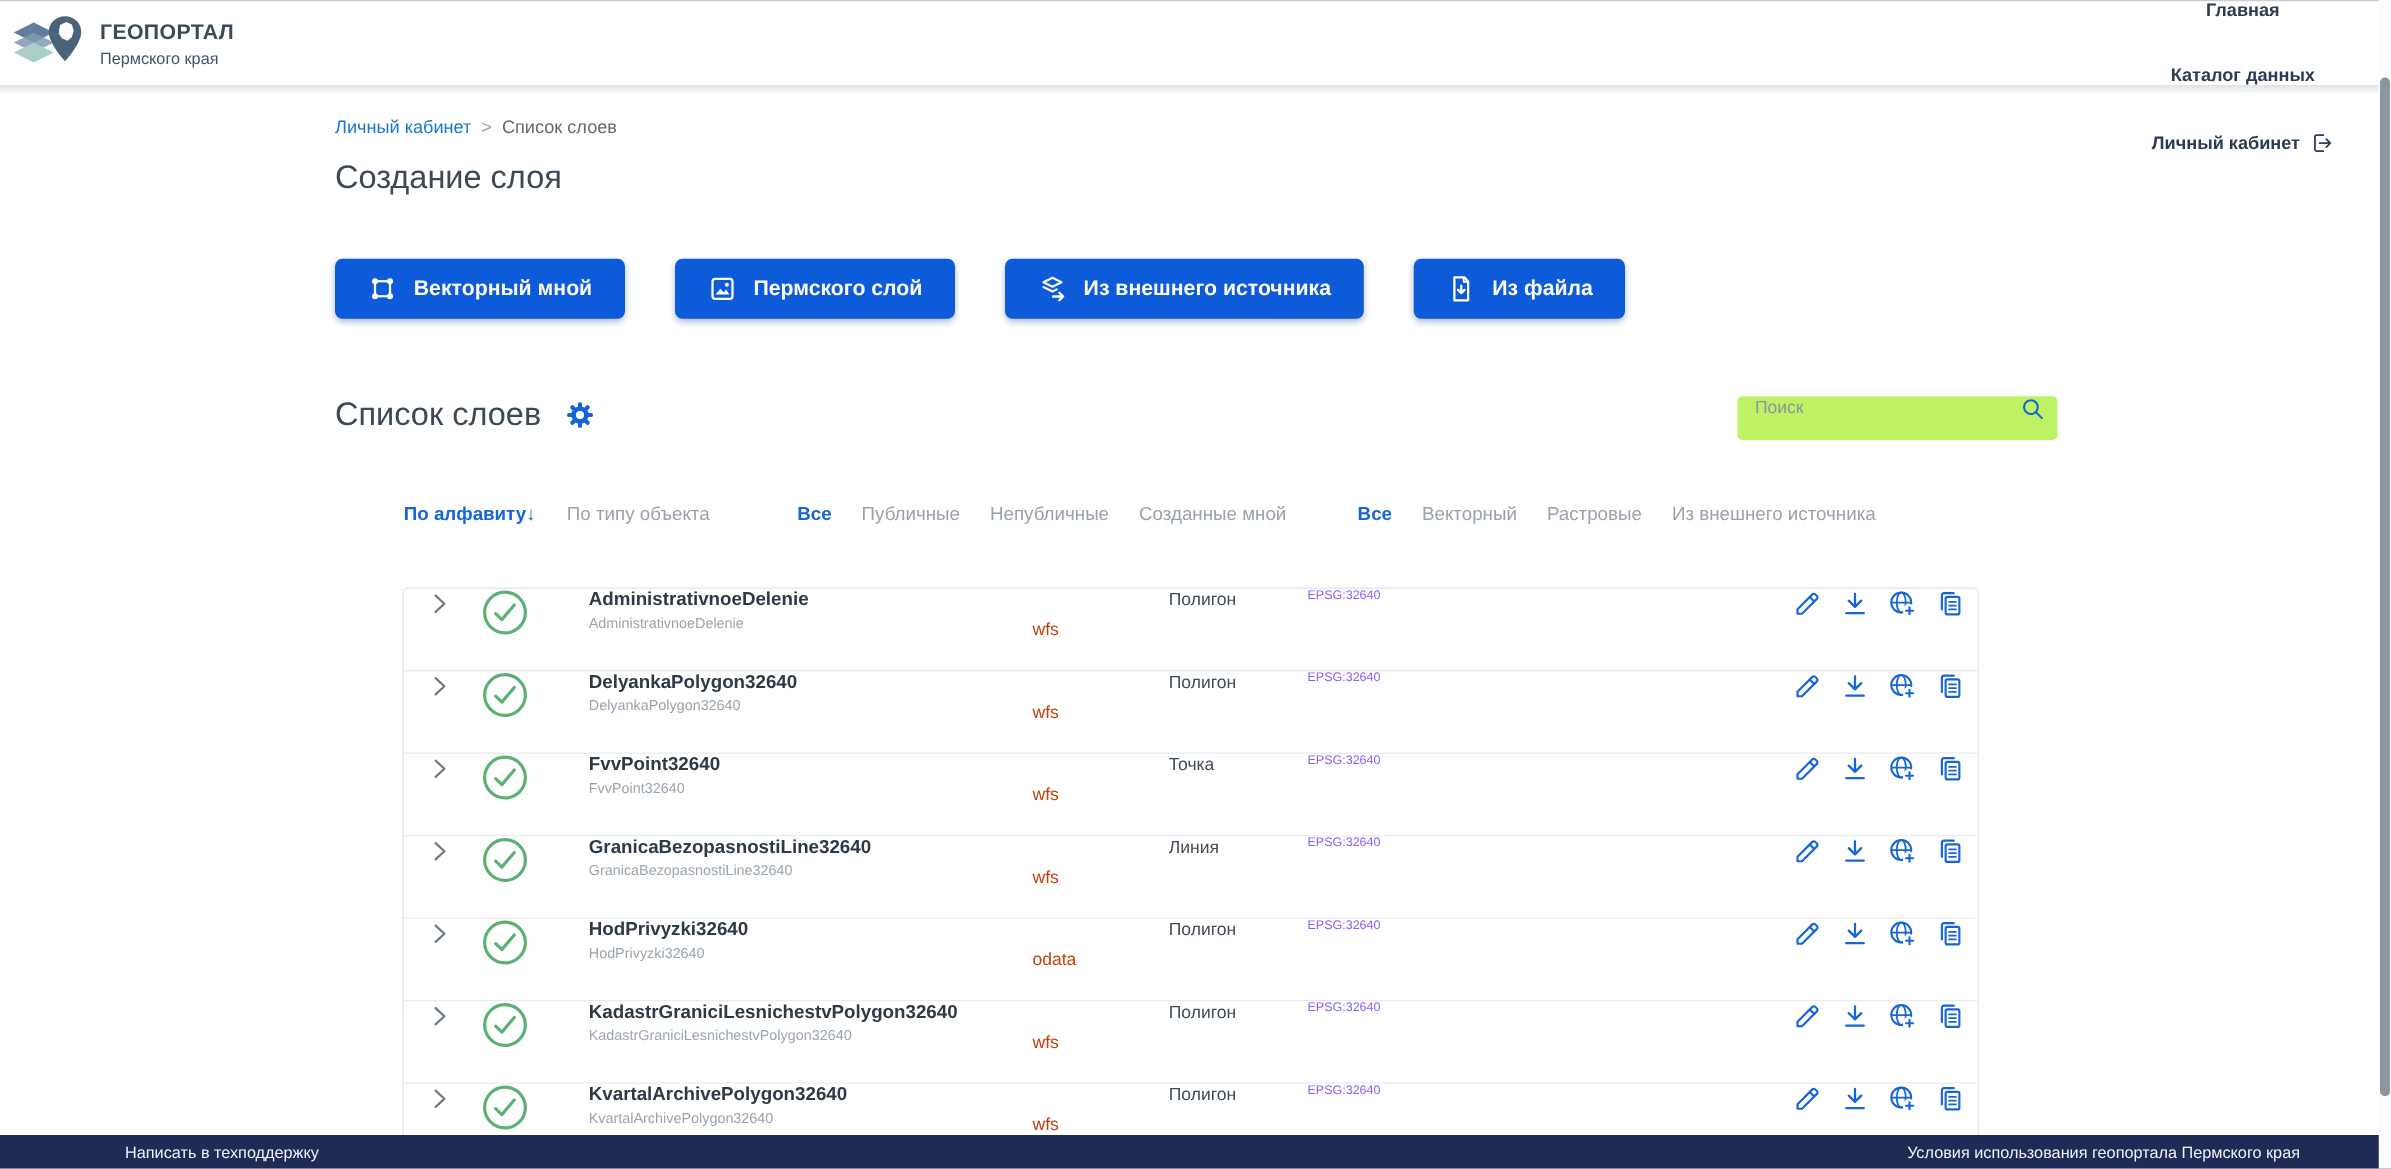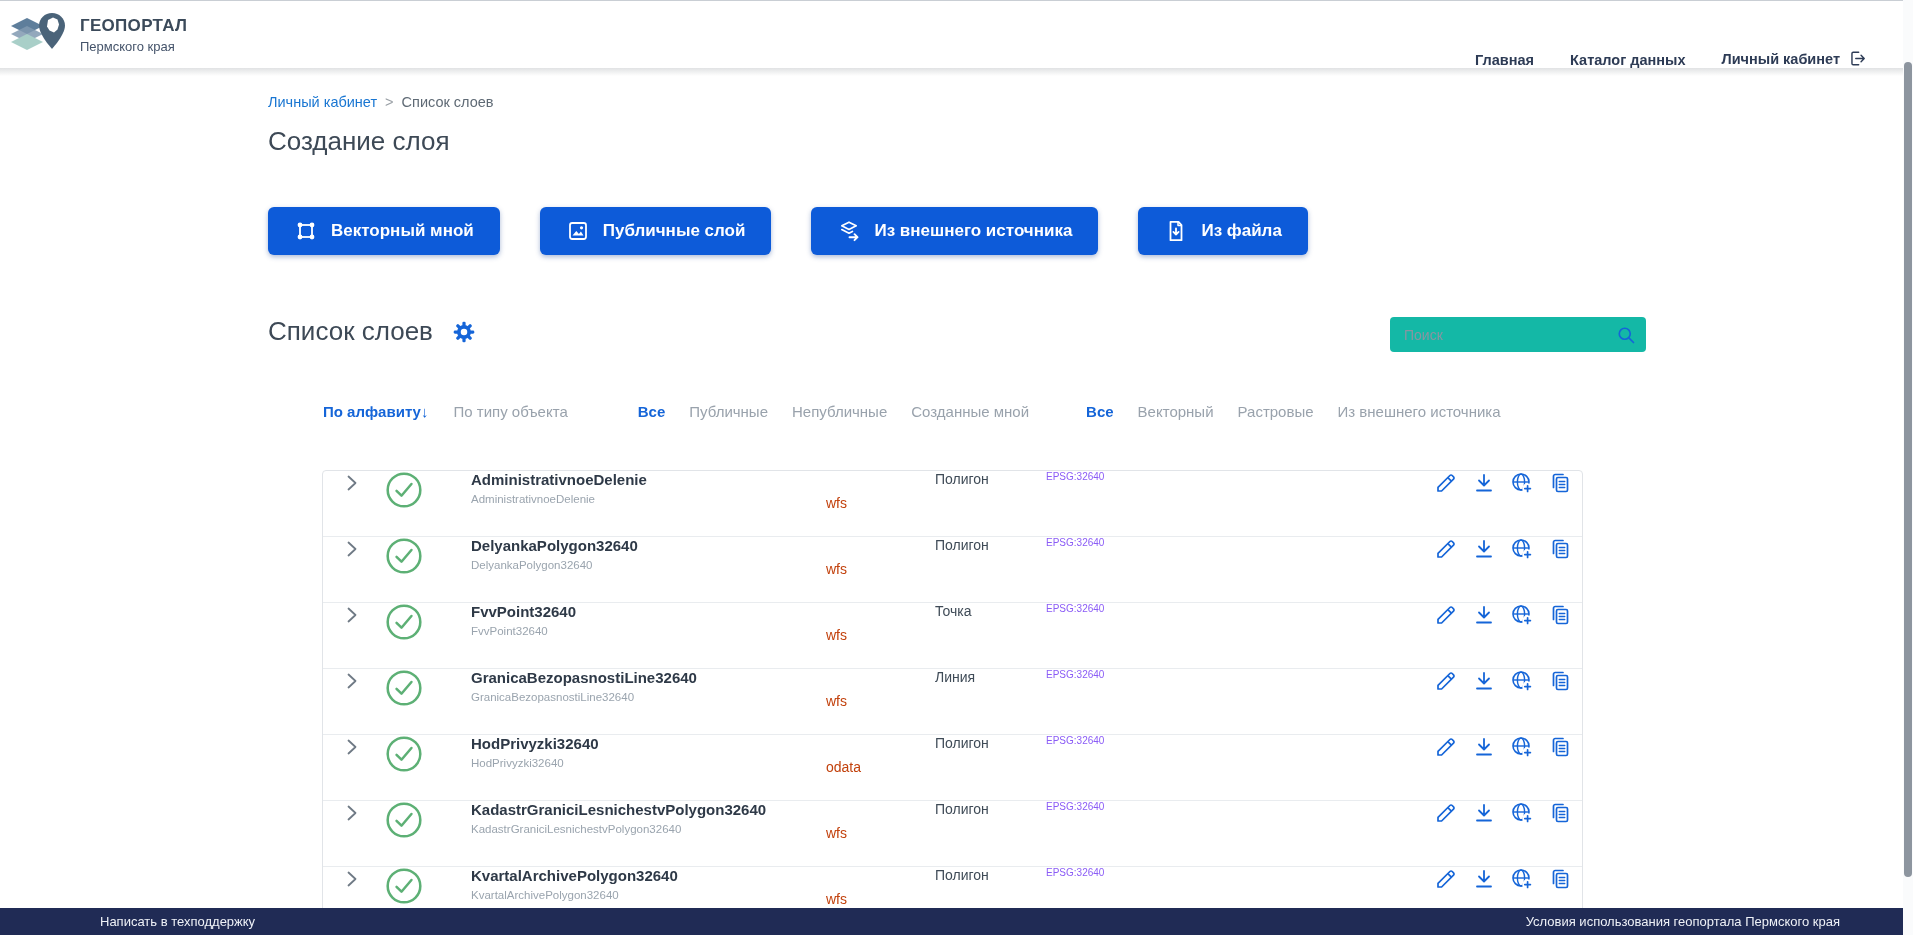--- a/index.html
+++ b/index.html
@@ -9,21 +9,21 @@
 
   
   .topbar { position:absolute; top:0; left:0; width:1913px; height:67px; background:#fff;
     border-top:1px solid #c9ced4; z-index:20; }
   .topbar::after { content:""; position:absolute; left:0; right:0; top:67px; height:8px;
     background:linear-gradient(to bottom, rgba(40,50,60,.14), rgba(40,50,60,0)); }
   .logo-wrap { position:absolute; left:8px; top:8px; display:flex; align-items:center; gap:10px; }
   .logo-svg { width:62px; height:52px; }
   .logo-title { font-size:17px; font-weight:700; color:#3b4a5a; letter-spacing:.3px; }
   .logo-sub { font-size:13px; color:#44536a; margin-top:3px; }
-  .nav { position:absolute; right:46px; top:0; height:67px; display:flex; align-items:flex-end; gap:36px; }
+  .nav { position:absolute; right:46px; top:0; height:67px; display:flex; align-items:center; gap:36px;flex-direction:column; }
   .nav-link { font-size:14.5px; font-weight:600; color:#2d3b55; cursor:pointer; display:flex; align-items:center; gap:8px; }
   .nav-link .i { width:19px; height:19px; color:#2d3b55; }
 
   
   .breadcrumb { position:absolute; left:268px; top:94px; font-size:14.5px; display:flex; gap:8px; align-items:center; }
   .bc-link { color:#1976d2; cursor:pointer; }
   .bc-sep { color:#9aa0a6; }
   .bc-cur { color:#5f6a75; }
   .h1 { position:absolute; left:268px; top:126px; font-size:26px; font-weight:500; color:#3d4956; }
 
@@ -31,21 +31,21 @@
   .btn { height:48px; display:inline-flex; align-items:center; gap:13px; padding:0 26px;
     background:#0d5bd9; color:#fff; border:none; border-radius:6px; font-size:17px; font-weight:700;
     font-family:"Liberation Sans",sans-serif; cursor:pointer; box-shadow:0 2px 5px rgba(20,60,140,.35); }
   .btn .i { width:24px; height:24px; color:#fff; }
 
   .section-head { position:absolute; left:268px; top:316px; display:flex; align-items:center; gap:18px; }
   .section-title { font-size:26px; font-weight:500; color:#3d4956; }
   .gear { width:26px; height:26px; color:#1565d8; cursor:pointer; }
 
   .search-box { position:absolute; left:1390px; top:317px; width:256px; height:35px;
-    background:#14b8a6; border-radius:4px; display:flex; align-items:center; padding:0 10px 0 14px; }
+    background:#bef264; border-radius:4px; display:flex; align-items:flex-start; padding:0 10px 0 14px; }
   .search-input { flex:1; border:none; outline:none; background:transparent; font-size:14px;
     color:#3d4956; font-family:"Liberation Sans",sans-serif; }
   .search-input::placeholder { color:#8a95a1; }
   .search-ic { width:20px; height:20px; color:#1565d8; cursor:pointer; }
 
   .filters { position:absolute; left:323px; top:403px; display:flex; align-items:baseline; font-size:15px; }
   .fgroup { display:flex; gap:25px; }
   .fg2 { margin-left:70px; gap:24px; }
   .fg3 { margin-left:57px; gap:24px; }
   .f-item { color:#99a2ac; cursor:pointer; white-space:nowrap; }
@@ -197,21 +197,21 @@
     <button class="btn">
       <svg class="i">
           <use href="#sym-vector"></use>
         </svg>
       <span>Векторный мной</span>
     </button>
     <button class="btn">
       <svg class="i">
           <use href="#sym-raster"></use>
         </svg>
-      <span>Публичные слой</span>
+      <span>Пермского слой</span>
     </button>
     <button class="btn">
       <svg class="i">
           <use href="#sym-external"></use>
         </svg>
       <span>Из внешнего источника</span>
     </button>
     <button class="btn">
       <svg class="i">
           <use href="#sym-file-dl"></use>

